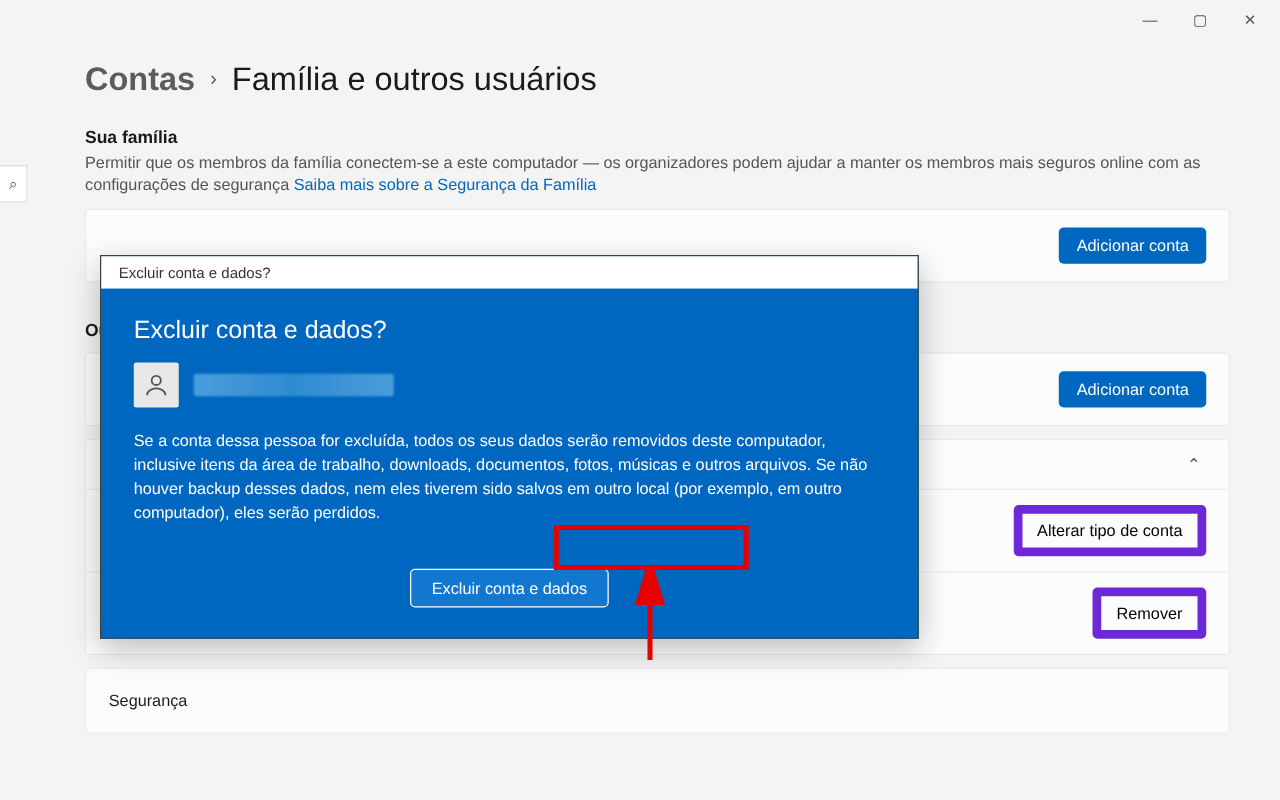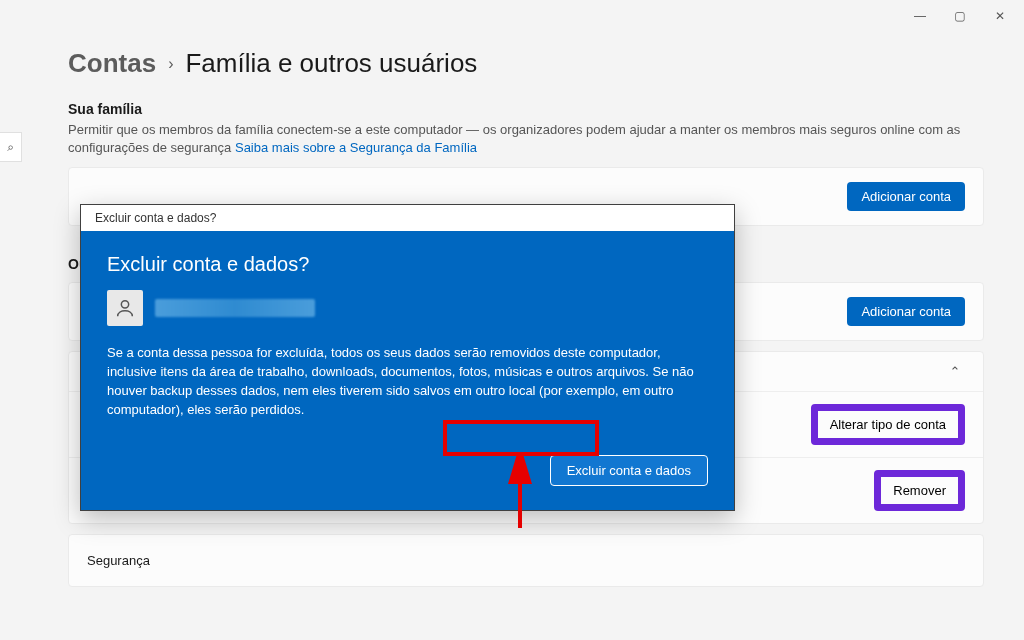--- a/index.html
+++ b/index.html
@@ -144,20 +144,21 @@
     filter: blur(1px);
     border-radius:2px;
   }
   .dialog-text { font-size: 13px; line-height: 1.45; }
   .dialog-actions {
     display:flex;
     justify-content: flex-end;
     gap: 28px;
     margin-top: 36px;
     align-items:center;
+    flex-direction:column;
   }
   .dlg-btn {
     border: 1px solid #fff;
     background: transparent;
     color: #fff;
     padding: 7px 16px;
     font-size: 13px;
     border-radius: 4px;
     cursor:pointer;
   }

